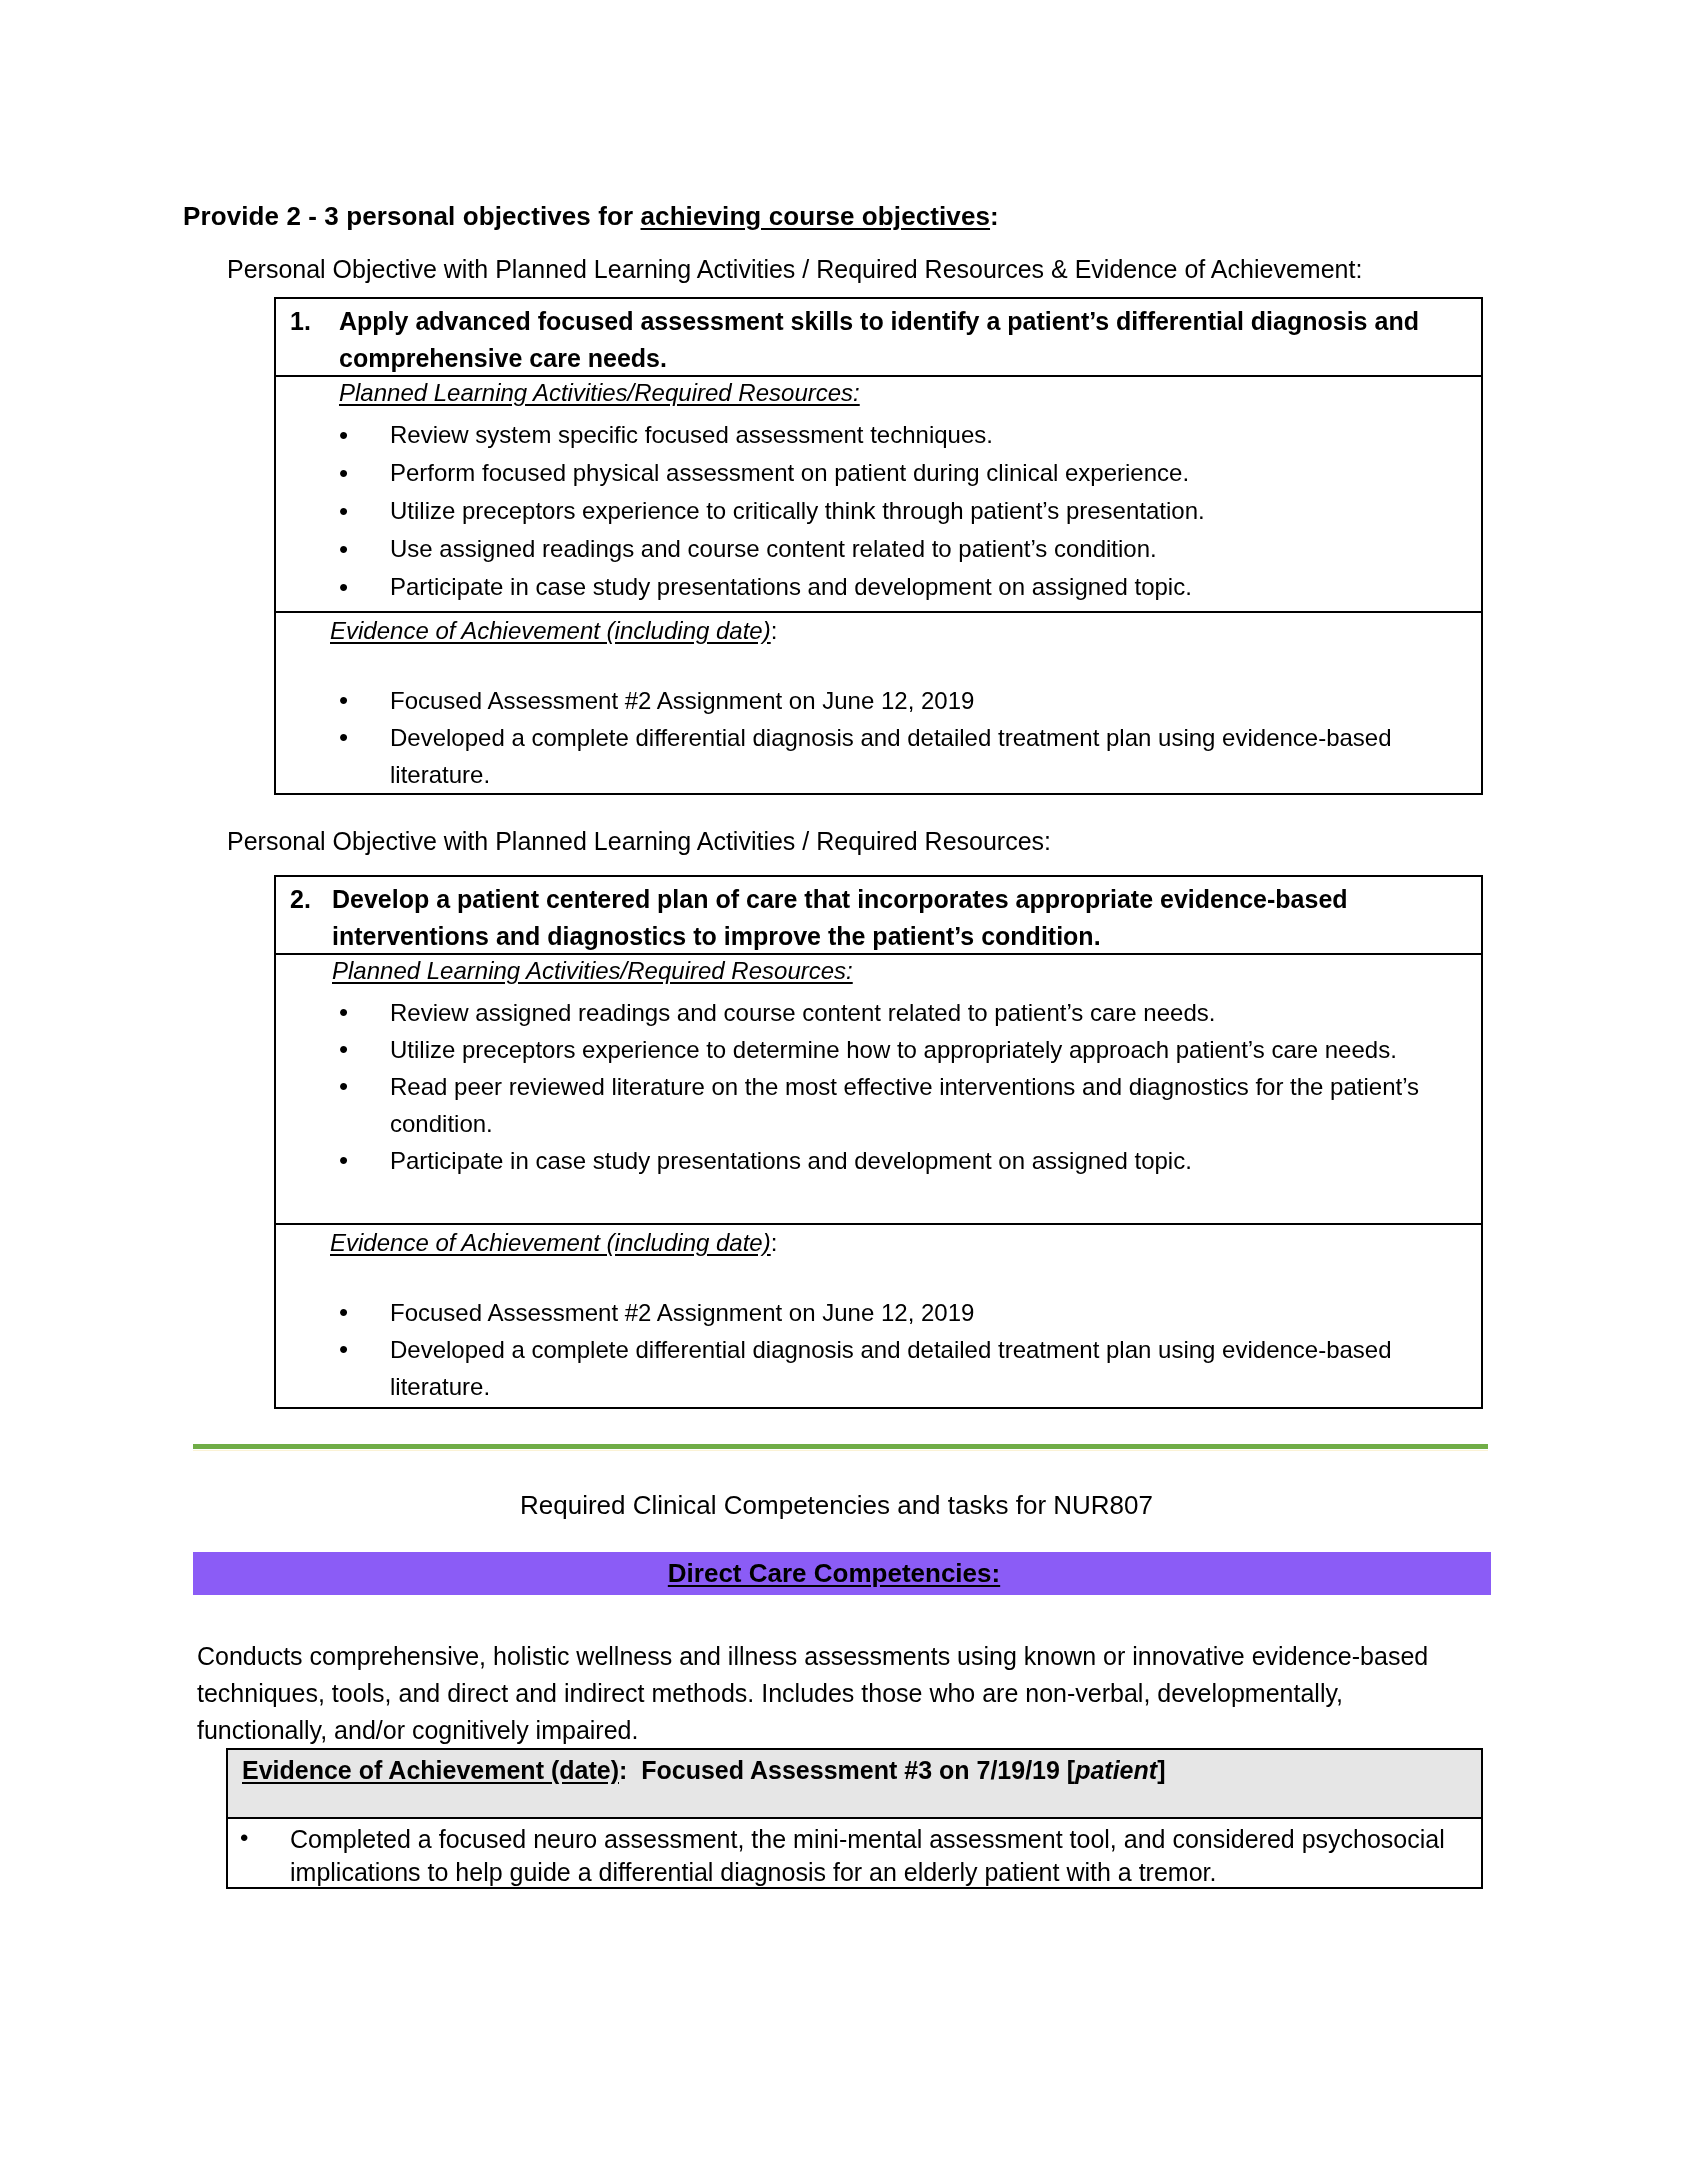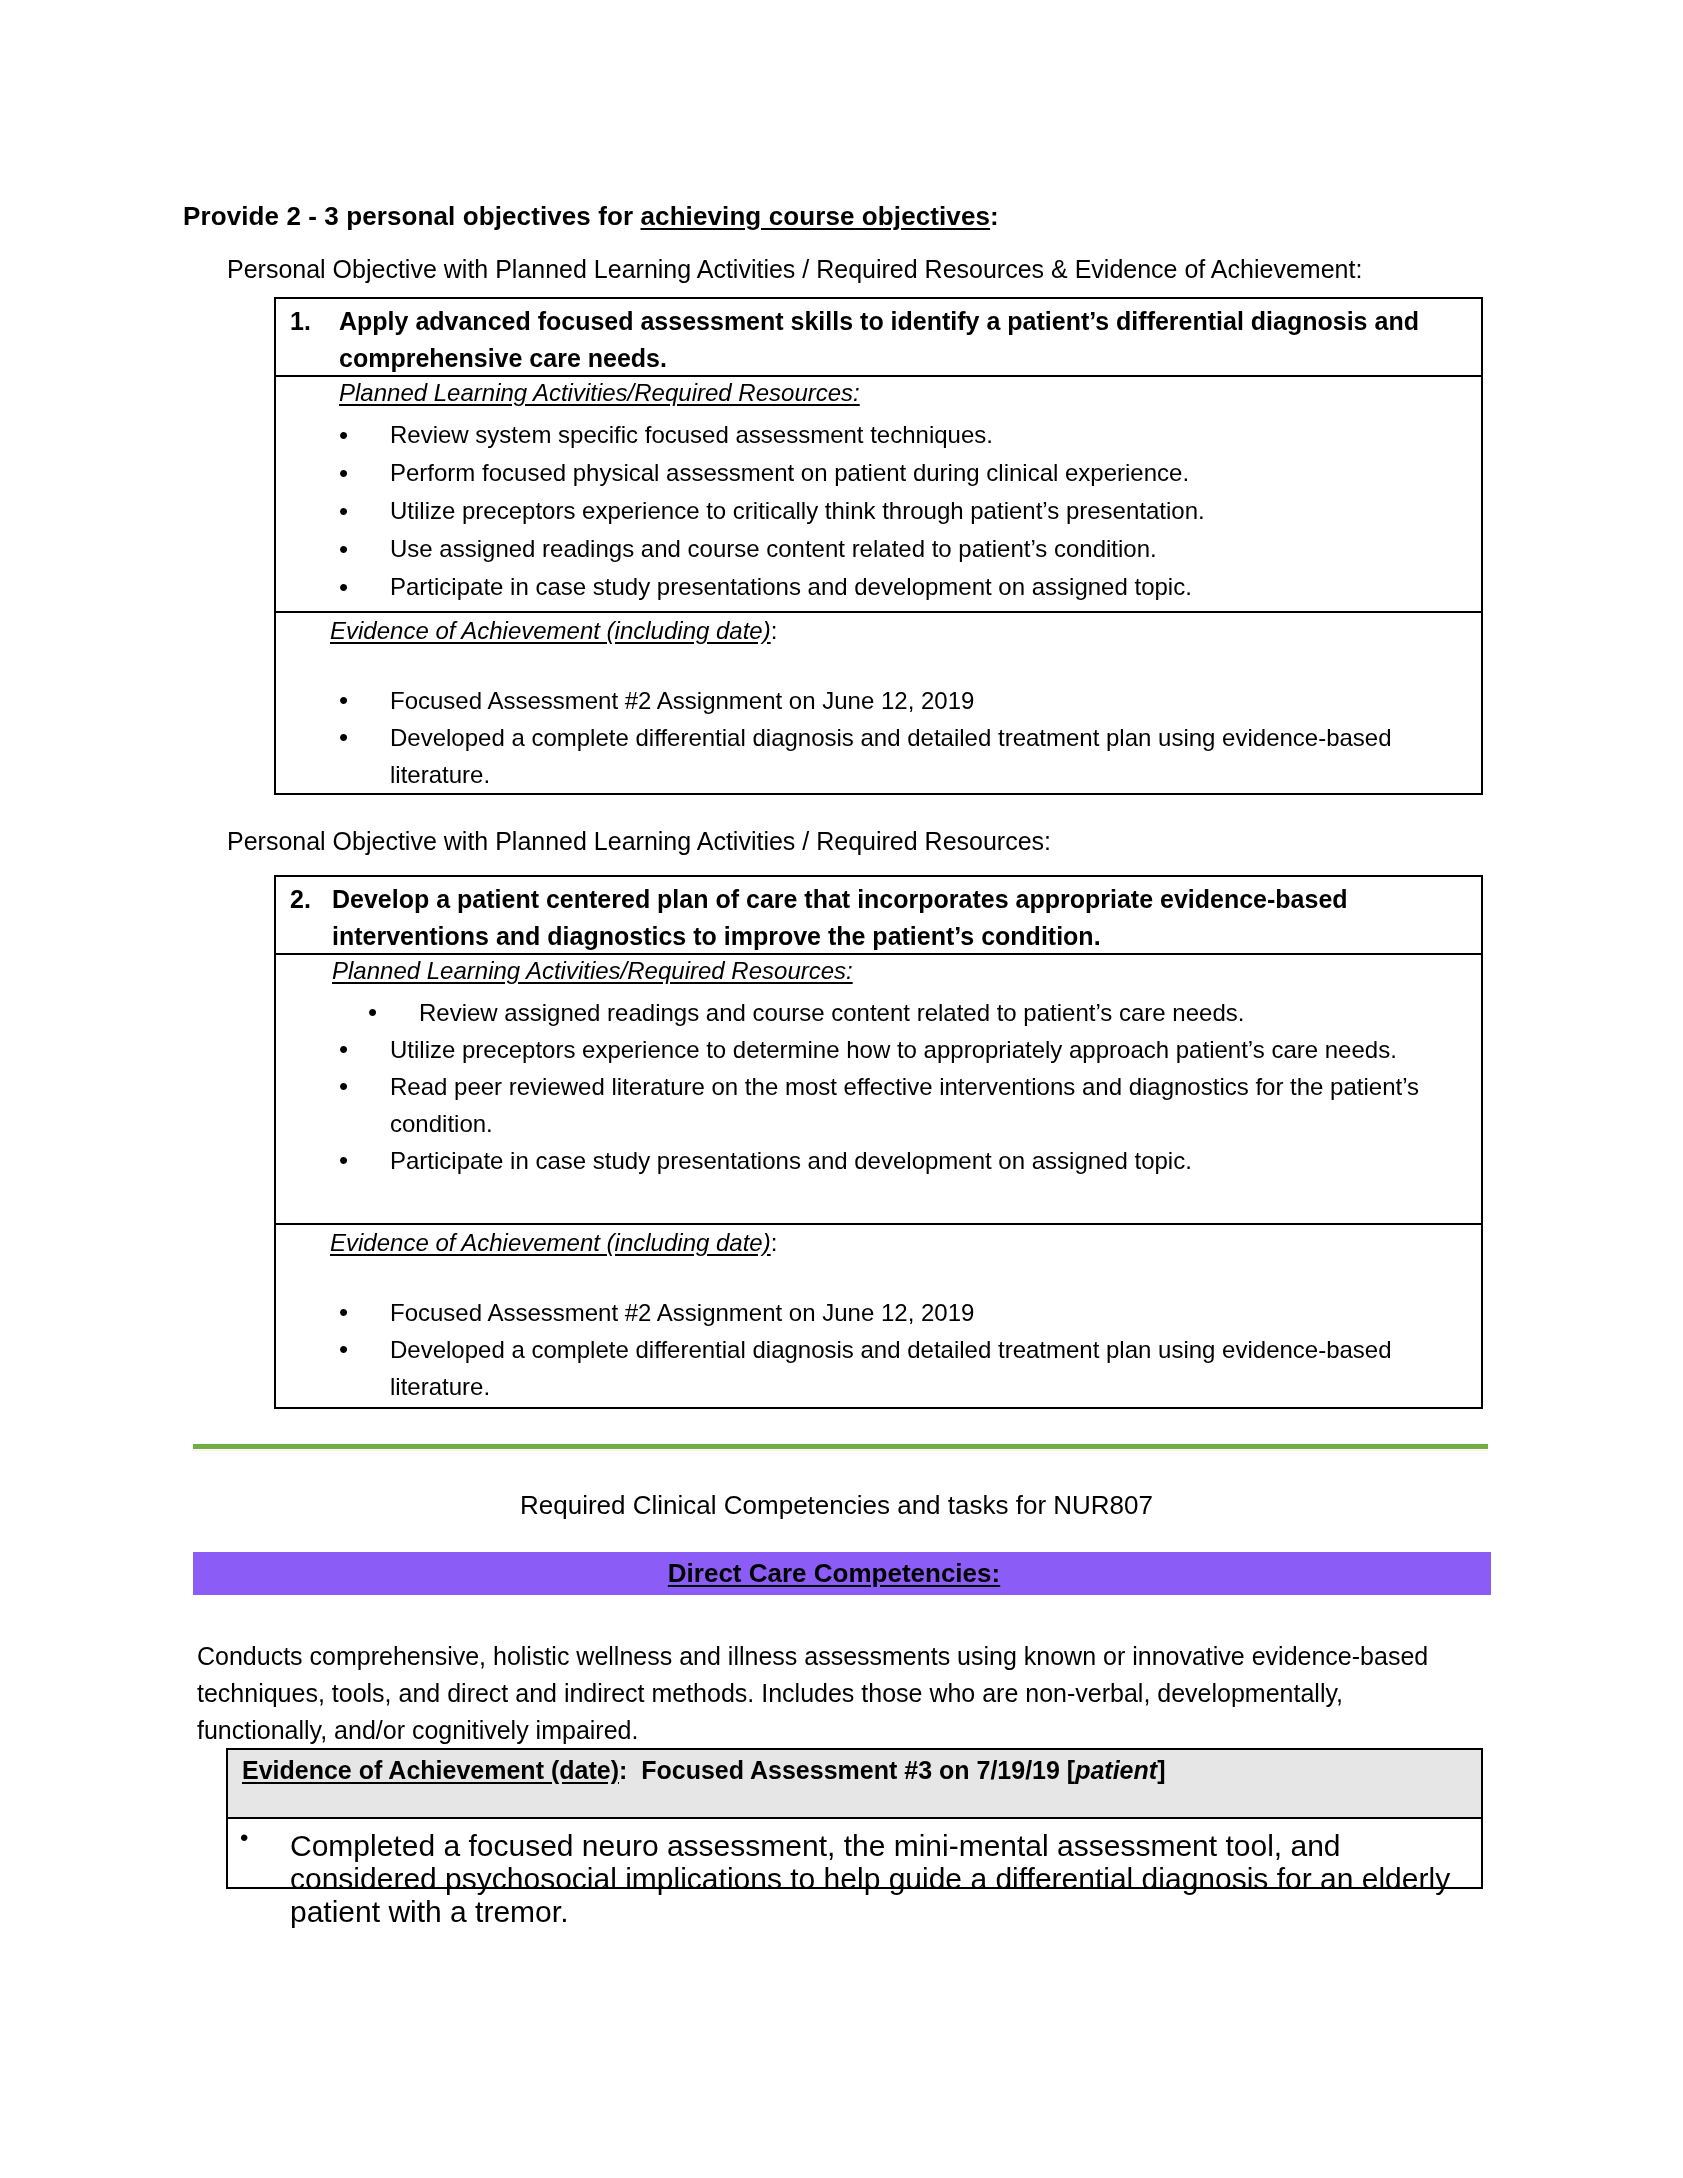--- a/index.html
+++ b/index.html
@@ -24,21 +24,21 @@
   .heading2 { left:0; width:1683px; top:1490px; text-align:center; font-size:26px; font-weight:normal; padding-left:0; }
   .heading2 span { position:relative; left:-5px; }
   .green-band { left:193px; top:1552px; width:1298px; height:43px; background:#8b5cf6; text-align:center; }
   .green-band span { font-size:26px; font-weight:bold; text-decoration:underline; line-height:43px; text-underline-offset:3px; position:relative; left:-8px; }
   .para { left:197px; top:1638px; width:1238px; font-size:25px; line-height:37px; }
   .box3 { position:absolute; left:226px; top:1748px; width:1257px; height:141px; border:2.5px solid #000; box-sizing:border-box; }
   .box3 .head { background:#E6E6E6; height:69px; border-bottom:2.5px solid #000; box-sizing:border-box; padding:0 0 0 14px; font-size:25px; font-weight:bold; line-height:40px; }
   .box3 .head .u { text-decoration:underline; text-underline-offset:3px; }
   .box3 .head .it { font-style:italic; }
   .box3 ul { list-style:none; margin:0; padding:0; }
-  .box3 li { position:relative; padding-left:62px; padding-right:20px; font-size:30px; line-height:33px; padding-top:10px; }
+  .box3 li { position:relative; padding-left:62px; padding-right:20px; font-size:25px; line-height:33px; padding-top:4px; }
   .box3 li::before { content:"\2022"; position:absolute; left:12px; top:2px; font-size:24px; }
 </style>
 </head>
 <body>
 
 <div class="abs title"><span>Provide 2 - 3 personal objectives for </span><u>achieving course objectives</u><span>:</span></div>
 
 <div class="abs subtitle" style="top:255px;">Personal Objective with Planned Learning Activities / Required Resources &amp; Evidence of Achievement:</div>
 
 <div class="box" style="top:297px; height:498px;">
@@ -72,21 +72,21 @@
 <div class="box" style="top:875px; height:534px;">
   <div class="row" style="height:76px;">
     <div class="objective" style="padding-left:56px;">
       <span class="num">2.</span>
       <span>Develop a patient centered plan of care that incorporates appropriate evidence-based interventions and diagnostics to improve the patient’s condition.</span>
     </div>
   </div>
   <div class="row" style="height:270px;">
     <div style="padding-left:56px;"><span class="section-label">Planned Learning Activities/Required Resources:</span></div>
     <ul class="bullets" style="margin-top:7px;">
-      <li style="line-height:37px; padding-right:40px;margin-left:29px;">Review assigned readings and course content related to patient’s care needs.</li>
+      <li style="line-height:37px; padding-right:40px;">Review assigned readings and course content related to patient’s care needs.</li>
       <li style="line-height:37px; padding-right:40px;">Utilize preceptors experience to determine how to appropriately approach patient’s care needs.</li>
       <li style="line-height:37px; padding-right:22px;">Read peer reviewed literature on the most effective interventions and diagnostics for the patient’s condition.</li>
       <li style="line-height:37px;">Participate in case study presentations and development on assigned topic.</li>
     </ul>
   </div>
   <div class="row" style="height:184px;">
     <div style="padding-left:54px; padding-top:2px;"><span class="section-label">Evidence of Achievement (including date)</span><span class="label-colon">:</span></div>
     <ul class="bullets" style="margin-top:35px;">
       <li style="line-height:37px;">Focused Assessment #2 Assignment on June 12, 2019</li>
       <li style="line-height:37px;">Developed a complete differential diagnosis and detailed treatment plan using evidence-based literature.</li>

